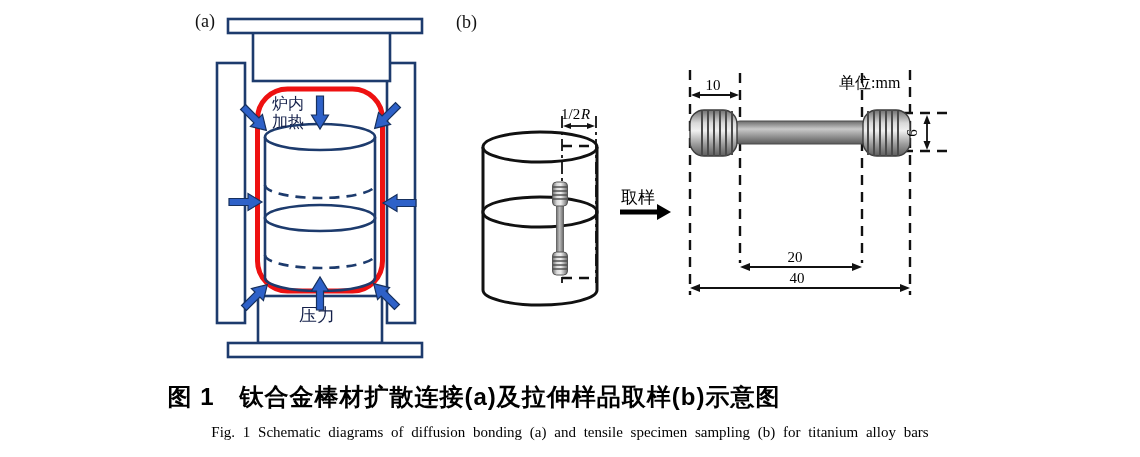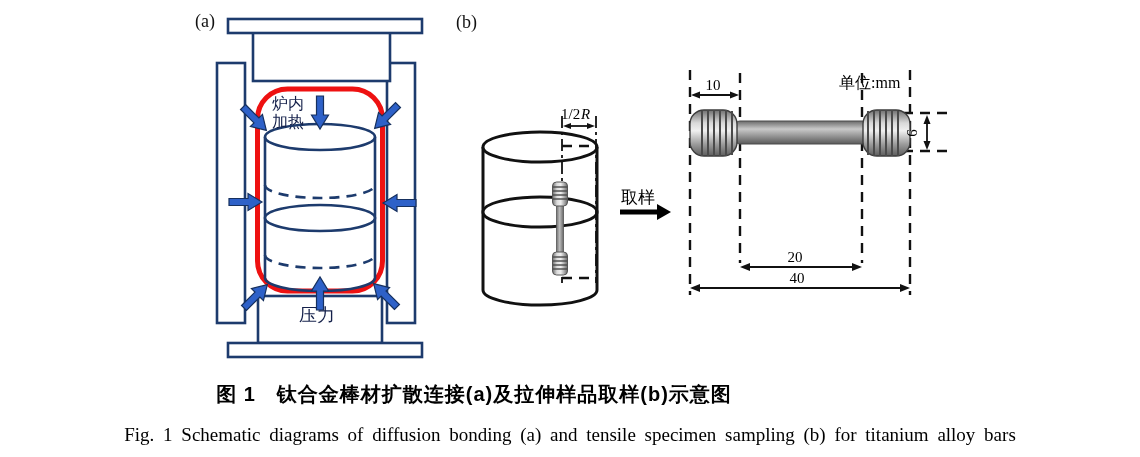--- a/index.html
+++ b/index.html
@@ -1,23 +1,23 @@
 <!DOCTYPE html>
 <html><head>
 <meta charset="utf-8">
 <style>
   html,body{margin:0;padding:0;background:#fff;}
   .page{position:relative;width:1140px;height:457px;background:#ffffff;overflow:hidden;
         font-family:"Liberation Serif", serif;}
   .fig{position:absolute;left:0;top:0;}
   .caption-zh{position:absolute;left:0;top:381px;width:948px;text-align:center;
-              font-family:"Liberation Sans", sans-serif;font-weight:bold;font-size:20px;
+              font-family:"Liberation Sans", sans-serif;font-weight:bold;font-size:24px;
               letter-spacing:1px;color:#000;}
   .caption-en{position:absolute;left:0;top:424px;width:1140px;text-align:center;
-              font-family:"Liberation Serif", serif;font-size:19px;word-spacing:4px;color:#000;}
+              font-family:"Liberation Serif", serif;font-size:15px;word-spacing:4px;color:#000;}
   
   .navy{stroke:#1d3b6d;stroke-width:2.6;fill:#ffffff;}
   .navyline{stroke:#1d3b6d;stroke-width:2.6;fill:none;}
   .navydash{stroke:#1d3b6d;stroke-width:2.6;fill:none;stroke-dasharray:10 7;}
   .furnace{stroke:#ee1111;stroke-width:5;fill:none;}
   .parrow{fill:#2e61c8;stroke:#16305e;stroke-width:1.2;}
   .blk{stroke:#111;stroke-width:3;fill:none;}
   .blkfill{stroke:#111;stroke-width:3;fill:#ffffff;}
   .dashdot{stroke:#111;stroke-width:1.8;fill:none;stroke-dasharray:12 4 3 4;}
   .bdash{stroke:#111;stroke-width:2.4;fill:none;stroke-dasharray:10 7;}

